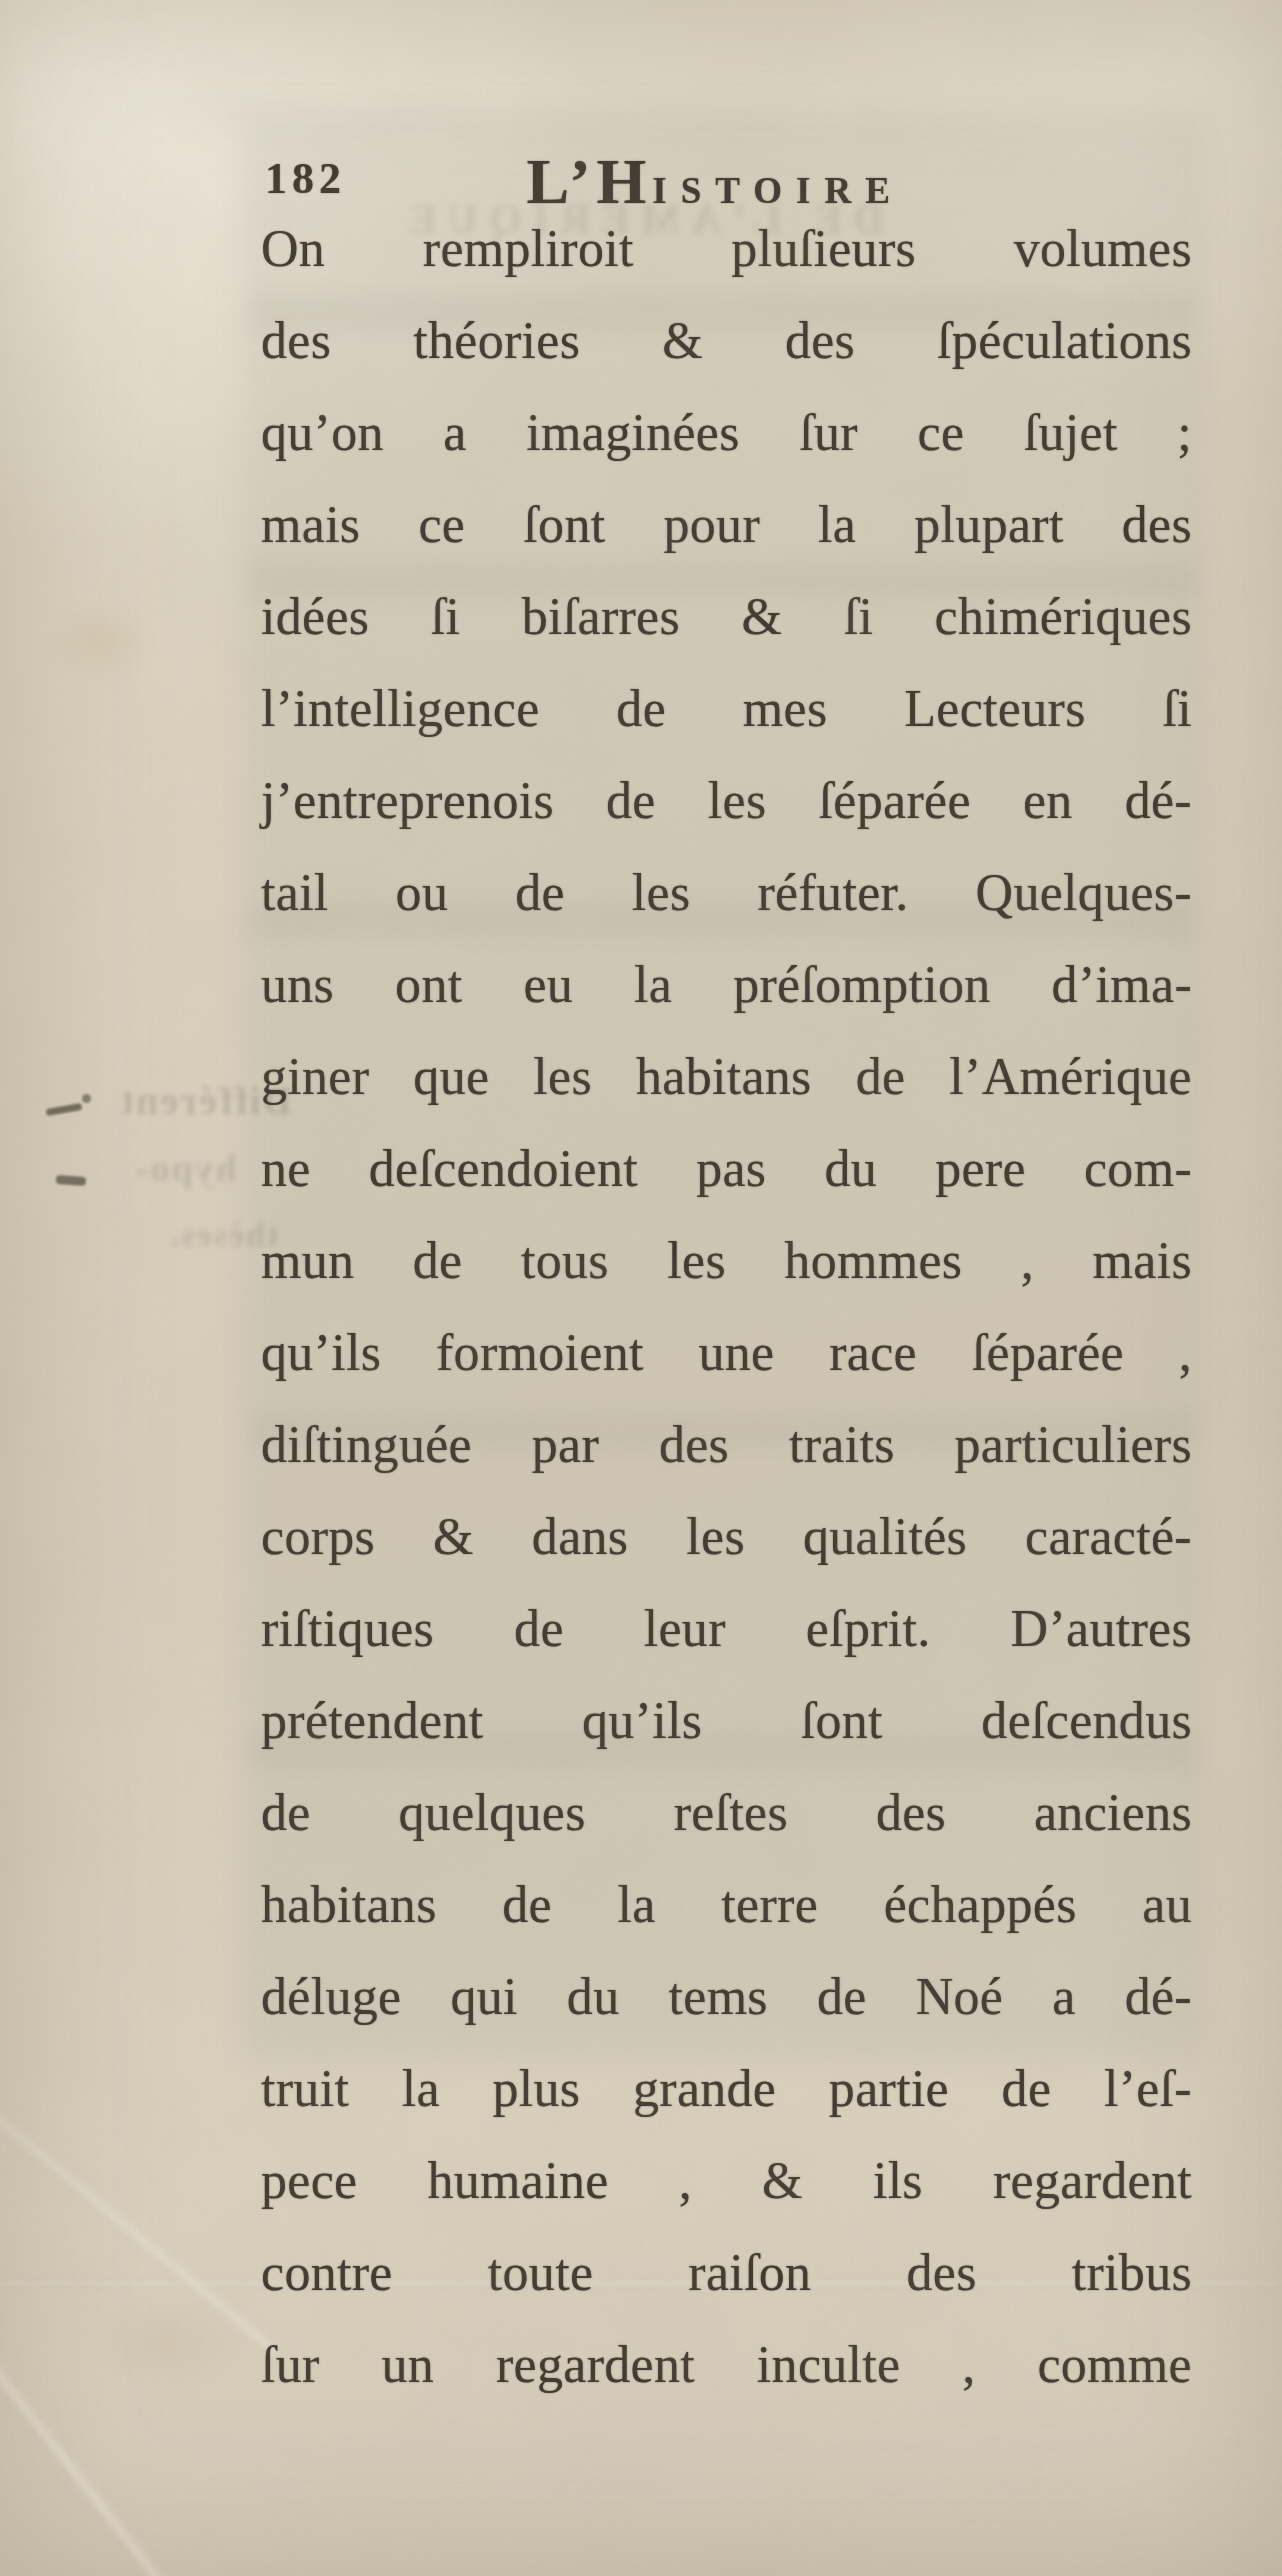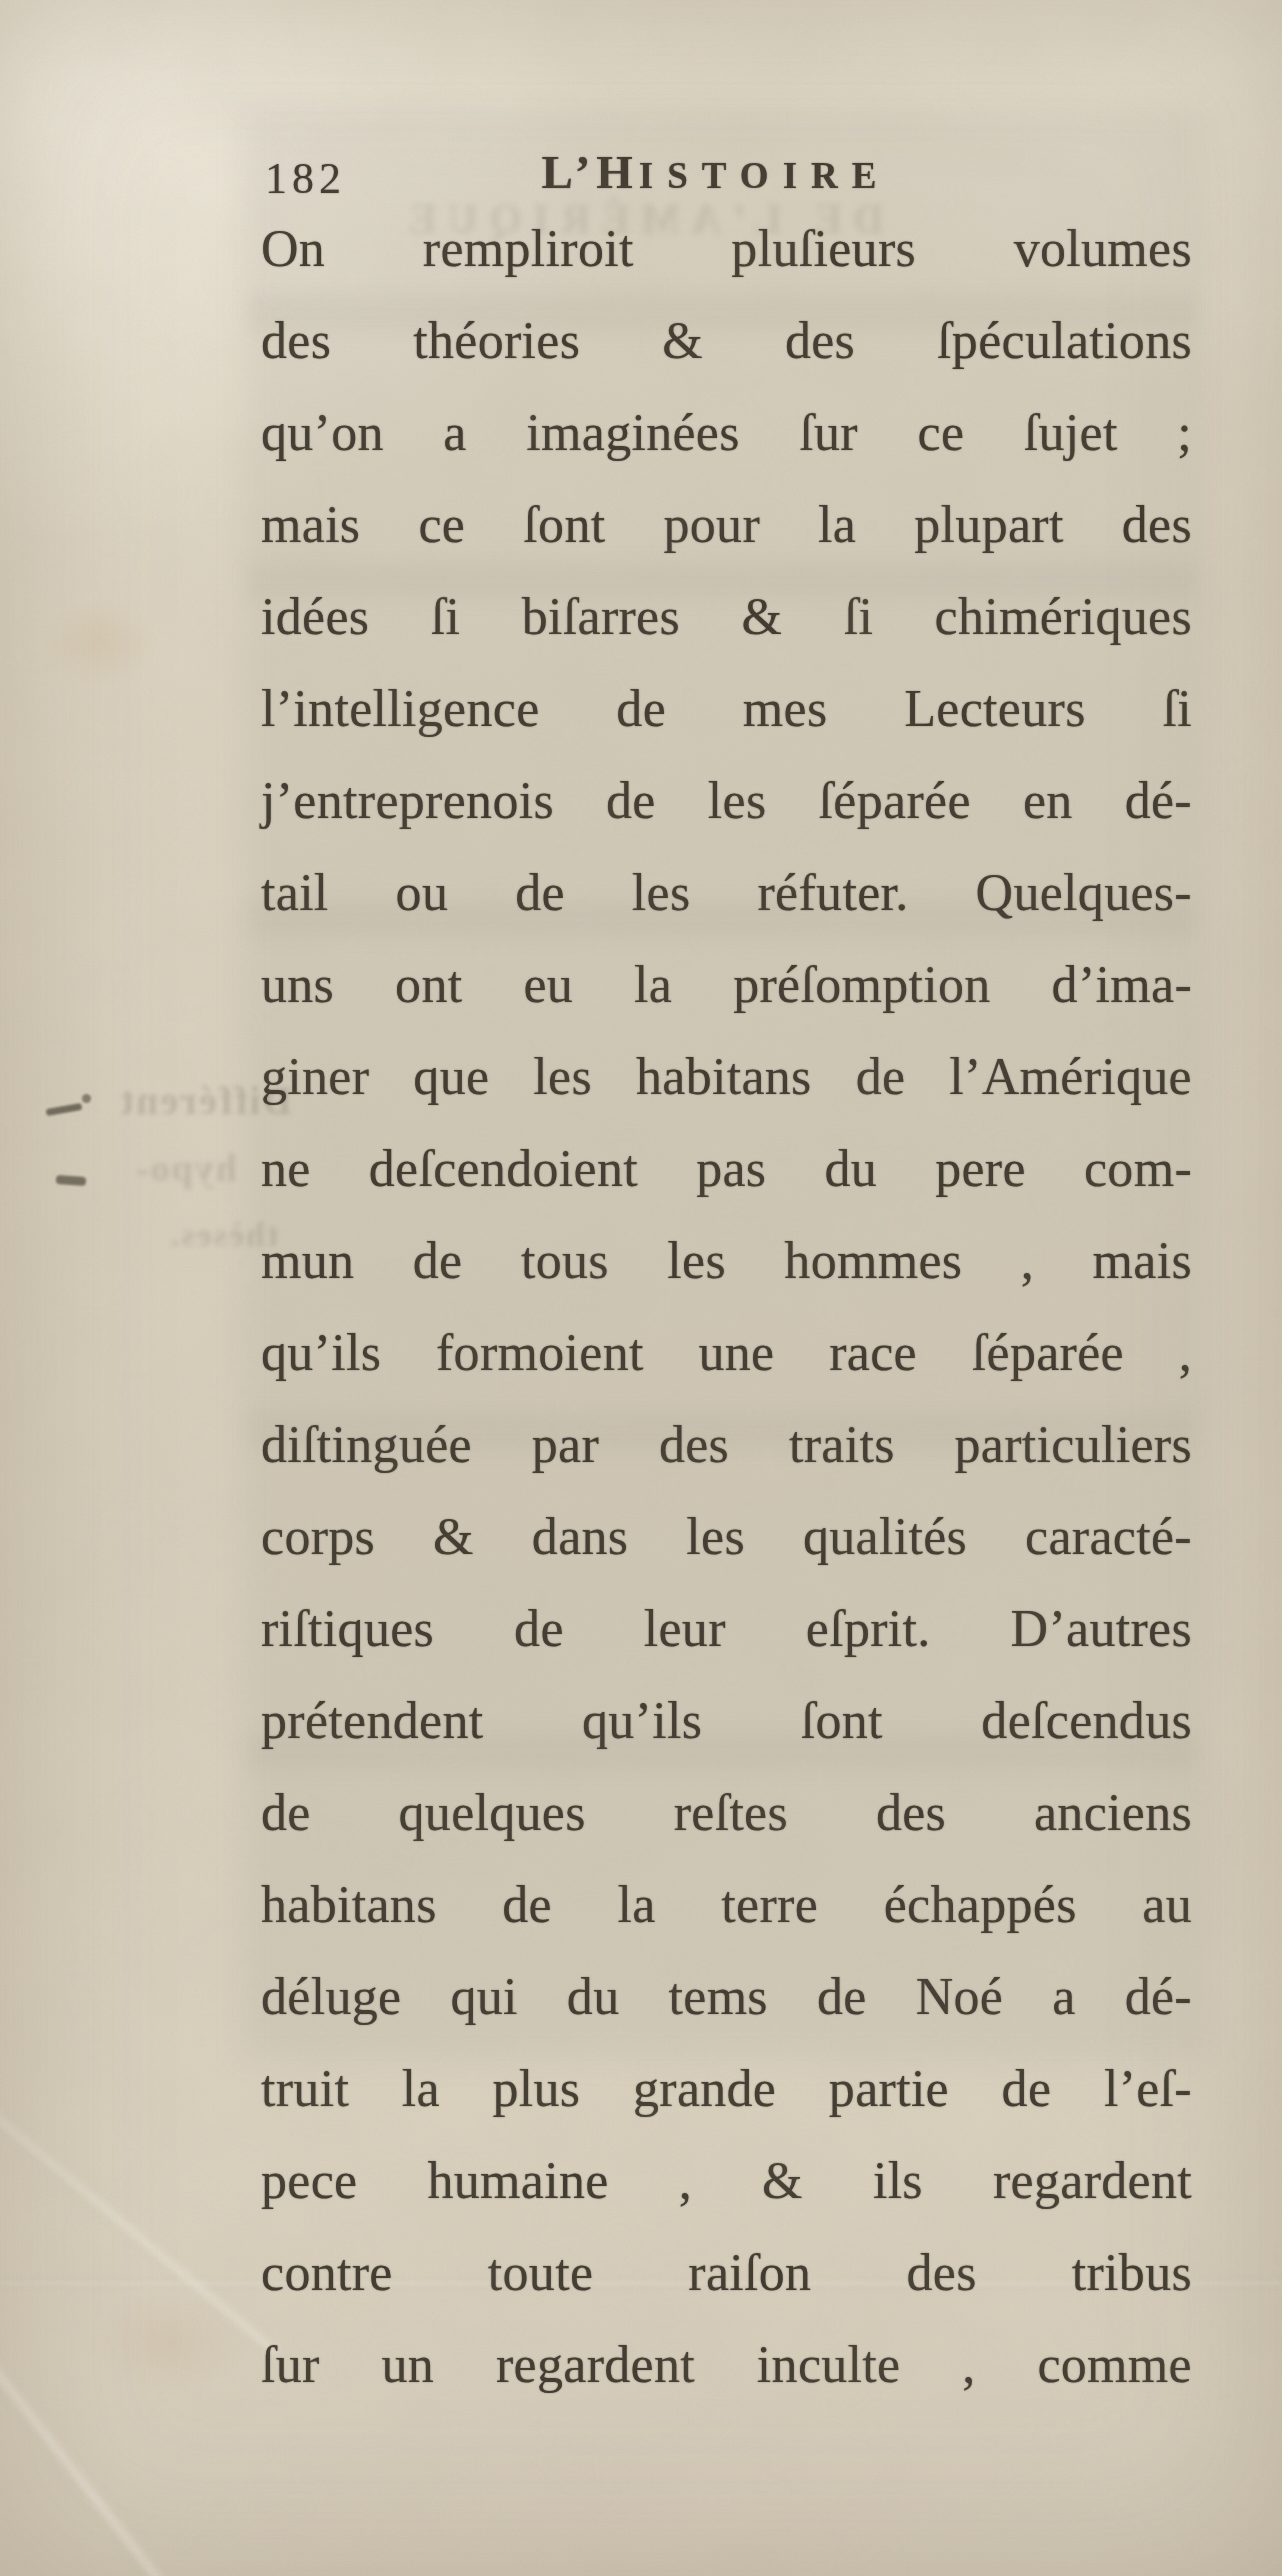--- a/index.html
+++ b/index.html
@@ -35,23 +35,23 @@
     transform:rotate(40deg); transform-origin:left top; filter:blur(3px); }
   .stain { position:absolute; z-index:1; border-radius:50%; pointer-events:none; }
   .stain-1 { left:40px; top:597px; width:119px; height:90px;
     background:radial-gradient(ellipse, rgba(196,166,118,0.18), rgba(196,166,118,0) 70%); }
   .stain-2 { left:90px; top:2288px; width:159px; height:109px;
     background:radial-gradient(ellipse, rgba(180,152,110,0.14), rgba(180,152,110,0) 70%); }
 
   .ink { text-shadow:0 0 1.6px rgba(56,50,40,0.65); }
 
   .header { position:absolute; left:261px; top:145px; width:931px; height:70px; z-index:2; }
-  .page-number { position:absolute; left:4px; top:8px; font-size:44px; letter-spacing:5px; font-weight:normal; }
+  .page-number { position:absolute; left:4px; top:8px; font-size:44px; letter-spacing:5px; font-weight:bold; }
   .running-title { position:absolute; left:50%; transform:translateX(-53%); top:0; white-space:nowrap; font-weight:bold; }
-  .title-initial { font-size:47px; letter-spacing:6px; }
+  .title-initial { font-size:64px; letter-spacing:6px; }
   .title-rest { font-size:37px; letter-spacing:14px; }
 
   .text-block { position:absolute; left:261px; top:191px; width:931px; z-index:2; }
   .line { font-size:52px; line-height:68px; height:68px;
     text-align:justify; text-align-last:justify; letter-spacing:0.3px;margin-top:24px; }
 
   
   .ghost { position:absolute; z-index:1; color:#5e5748; transform:scaleX(-1);
     font-weight:bold; pointer-events:none; white-space:nowrap; }
   .ghost-header { left:398px; top:195px; font-size:42px; letter-spacing:11px;

